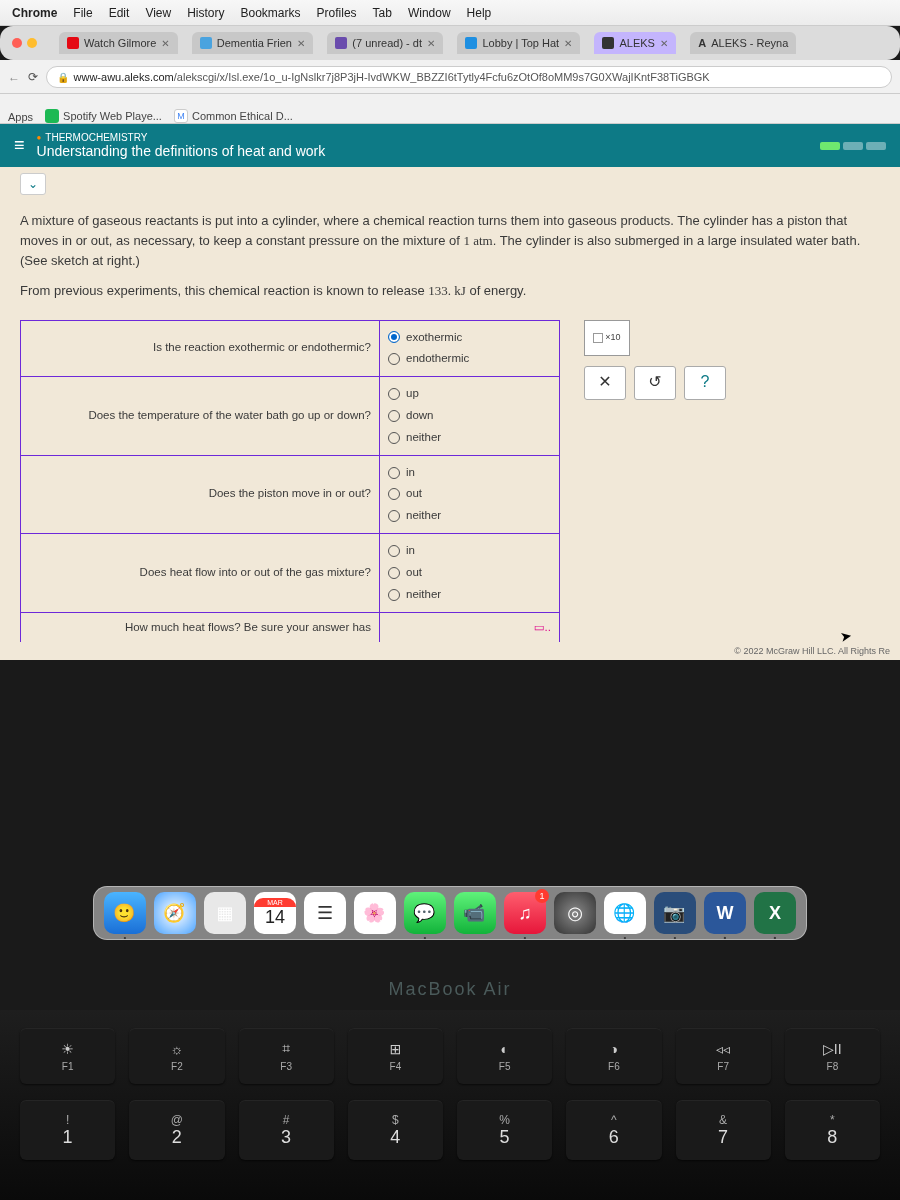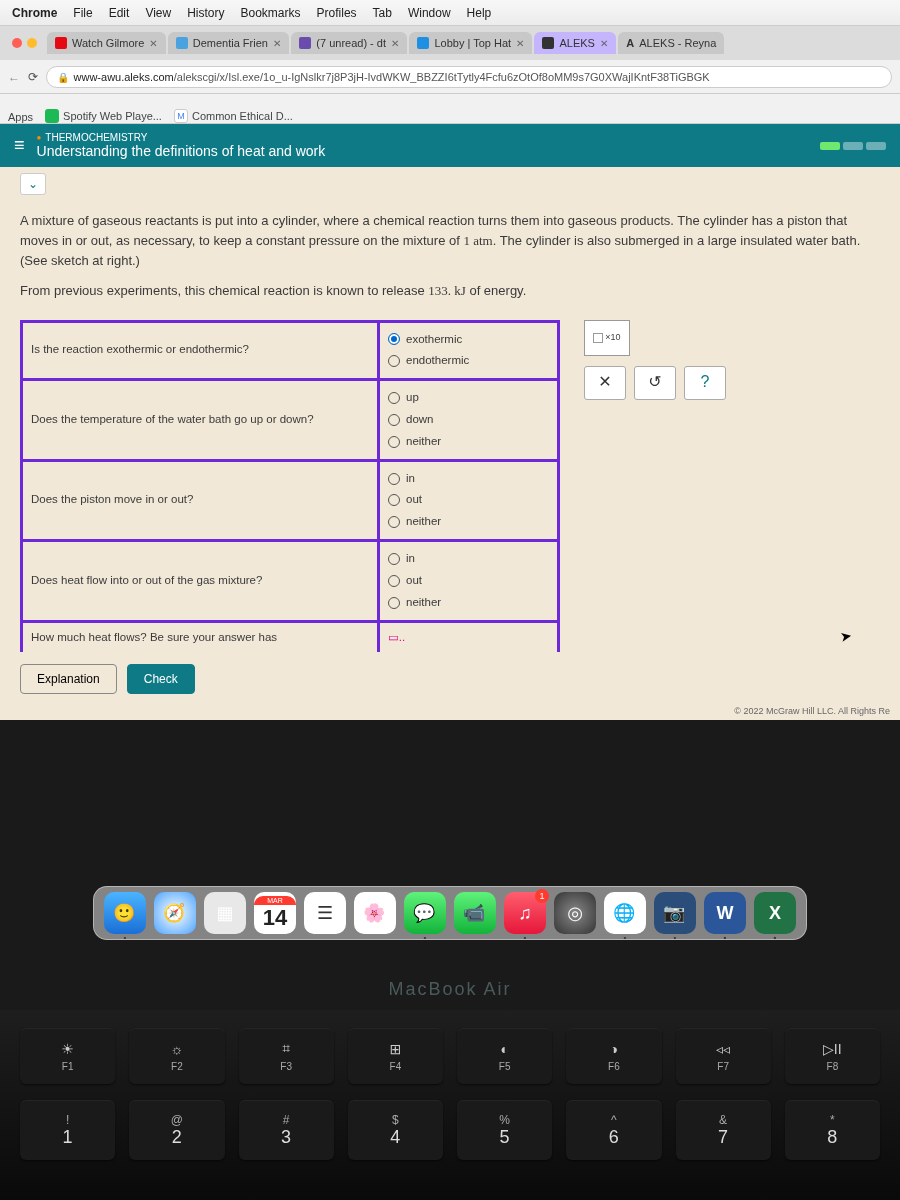--- a/index.html
+++ b/index.html
@@ -3,21 +3,21 @@
 <meta charset="utf-8">
 <style>
 * { margin: 0; padding: 0; box-sizing: border-box; font-family: -apple-system, BlinkMacSystemFont, "Segoe UI", sans-serif; }
 body { width: 900px; height: 1200px; background: #1a1a1a; overflow: hidden; position: relative; }
 
 
 .mac-menu { height: 26px; background: linear-gradient(#f7f7f7,#ececec); display: flex; align-items: center; padding: 0 12px; font-size: 12px; color: #222; gap: 16px; border-bottom: 1px solid #ccc; }
 .mac-menu .app { font-weight: 600; }
 
 
-.tabs-row { height: 34px; background: #dcdcdc; display: flex; align-items: center; padding-left: 12px; gap: 2px; font-size: 11px; }
+.tabs-row { height: 34px; background: #dcdcdc; display: flex; align-items: center; padding-left: 12px; gap: 14px; font-size: 11px; border-radius: 13px; }
 .tlights { display: flex; gap: 5px; margin-right: 8px; }
 .tlight { width: 10px; height: 10px; border-radius: 50%; }
 .red { background: #ff5f56; } .yellow { background: #ffbd2e; }
 .tab { background: #c8c8c8; padding: 5px 8px; border-radius: 6px 6px 0 0; display: flex; align-items: center; gap: 5px; max-width: 140px; white-space: nowrap; overflow: hidden; color: #333; }
 .tab.active { background: #c4b5fd; }
 .tab .x { color: #666; font-size: 10px; }
 .favi { width: 12px; height: 12px; border-radius: 2px; display: inline-block; }
 
 
 .url-row { height: 34px; background: #f1f1f1; display: flex; align-items: center; padding: 0 8px; gap: 8px; font-size: 12px; border-bottom: 1px solid #ccc; }
@@ -45,21 +45,21 @@
 .sub-row { background: #f1e8d8; padding: 6px 20px; }
 .chev-btn { width: 26px; height: 22px; background: #fff; border: 1px solid #ccc; border-radius: 3px; display: flex; align-items: center; justify-content: center; color: #0d7a86; font-size: 12px; }
 
 
 .content { background: #f1e8d8; padding: 10px 14px 0 20px; font-size: 13px; color: #3a3a3a; line-height: 1.55; }
 .content p { margin-bottom: 10px; }
 .num { font-family: Georgia, serif; }
 
 .main-grid { display: flex; gap: 24px; margin-top: 18px; align-items: flex-start; }
 .qtable { border-collapse: collapse; width: 540px; font-size: 11.5px; background: #f1e8d8; }
-.qtable td { border: 3px solid #6d28d9; padding: 6px 8px; vertical-align: middle; }
+.qtable td { border: 1px solid #6d28d9; padding: 6px 8px; vertical-align: middle; text-align: right; }
 .qtable td.opts { width: 180px; }
 .opt { display: flex; align-items: center; gap: 6px; padding: 2px 0; }
 .opt .radio { width: 12px; height: 12px; border: 1.5px solid #555; border-radius: 50%; display: inline-block; flex-shrink: 0; }
 .opt .radio.sel { border-color: #0066cc; box-shadow: inset 0 0 0 2px #fff, inset 0 0 0 6px #0066cc; }
 
 .tool-col { display: flex; flex-direction: column; gap: 10px; }
 .mult-box { width: 46px; height: 36px; border: 1px solid #999; background: #fff; display: flex; align-items: center; justify-content: center; font-size: 11px; color: #444; gap:2px;}
 .mult-box .sq { width: 10px; height: 10px; border: 1px solid #999; }
 .tool-row { display: flex; gap: 8px; }
 .tool-btn { width: 42px; height: 34px; border: 1px solid #aaa; background: #fff; border-radius: 3px; display: flex; align-items: center; justify-content: center; font-size: 16px; color: #333; }
@@ -71,21 +71,21 @@
 .copyright { text-align: right; font-size: 9px; color: #666; padding: 4px 10px; background:#f1e8d8; }
 
 
 .dock-wrap { position: absolute; bottom: 260px; left: 0; right: 0; display: flex; justify-content: center; }
 .dock { background: rgba(220,220,220,.55); backdrop-filter: blur(6px); border-radius: 14px; padding: 5px 10px; display: flex; gap: 8px; align-items: flex-end; border: 1px solid rgba(255,255,255,.4); }
 .dicon { width: 42px; height: 42px; border-radius: 10px; position: relative; display:flex; align-items:center; justify-content:center; font-size:18px; color:#fff;}
 .dicon::after { content:"•"; position:absolute; bottom:-8px; left:50%; transform:translateX(-50%); font-size:8px; color:#333;}
 .dicon.no-dot::after{content:"";}
 .cal-icon { background:#fff; flex-direction:column; }
 .cal-icon .m { background:#ff3b30; color:#fff; font-size:7px; width:100%; text-align:center; border-radius:10px 10px 0 0; padding:1px 0;}
-.cal-icon .d { color:#222; font-size:22px; font-weight:700;}
+.cal-icon .d { color:#222; font-size:18px; font-weight:400;}
 .badge { position:absolute; top:-3px; right:-3px; background:#ff3b30; color:#fff; border-radius:50%; width:14px; height:14px; font-size:9px; display:flex; align-items:center; justify-content:center;}
 
 
 .laptop-label { position:absolute; bottom:200px; width:100%; text-align:center; color:#4a5a5a; font-size:18px; letter-spacing:2px; font-weight:300;}
 .keyboard { position:absolute; bottom:0; left:0; right:0; height:190px; background: linear-gradient(#1e1e1e,#0a0a0a); padding: 18px 20px 0 20px; }
 .krow { display:flex; gap:14px; margin-bottom:16px; }
 .fkey { flex:1; height:56px; background:#1a1a1a; border-radius:6px; display:flex; flex-direction:column; align-items:center; justify-content:center; color:#aaa; font-size:10px; gap:4px; box-shadow: 0 1px 2px rgba(0,0,0,.6), inset 0 1px 0 rgba(255,255,255,.05);}
 .fkey .sym { font-size:14px; color:#ccc;}
 .nkey { flex:1; height:60px; background:#1a1a1a; border-radius:6px; display:flex; flex-direction:column; align-items:center; justify-content:center; color:#ddd; box-shadow: 0 1px 2px rgba(0,0,0,.6), inset 0 1px 0 rgba(255,255,255,.05);}
 .nkey .top{font-size:12px;color:#aaa;} .nkey .bot{font-size:18px;}
@@ -269,24 +269,20 @@
           <span style="font-size:9px">×10</span>
         </div>
       <div class="tool-row">
         <div class="tool-btn">✕</div>
         <div class="tool-btn">↺</div>
         <div class="tool-btn" style="color:#0d7a86">?</div>
       </div>
     </div>
   </div>
 
-  <div class="bottom-btns">
-    <button class="btn-pill">Explanation</button>
-    <button class="btn-pill check">Check</button>
-  </div>
 </div>
 <div class="copyright">© 2022 McGraw Hill LLC. All Rights Re</div>
 
 <span class="cursor">➤</span>
 
 <div class="dock-wrap">
   <div class="dock">
     <div class="dicon" style="background:linear-gradient(#4ab4ff,#1a6fd6)">🙂</div>
     <div class="dicon no-dot" style="background:radial-gradient(#fff,#4aa3ff)">🧭</div>
     <div class="dicon no-dot" style="background:#e8e8e8">▦</div>

